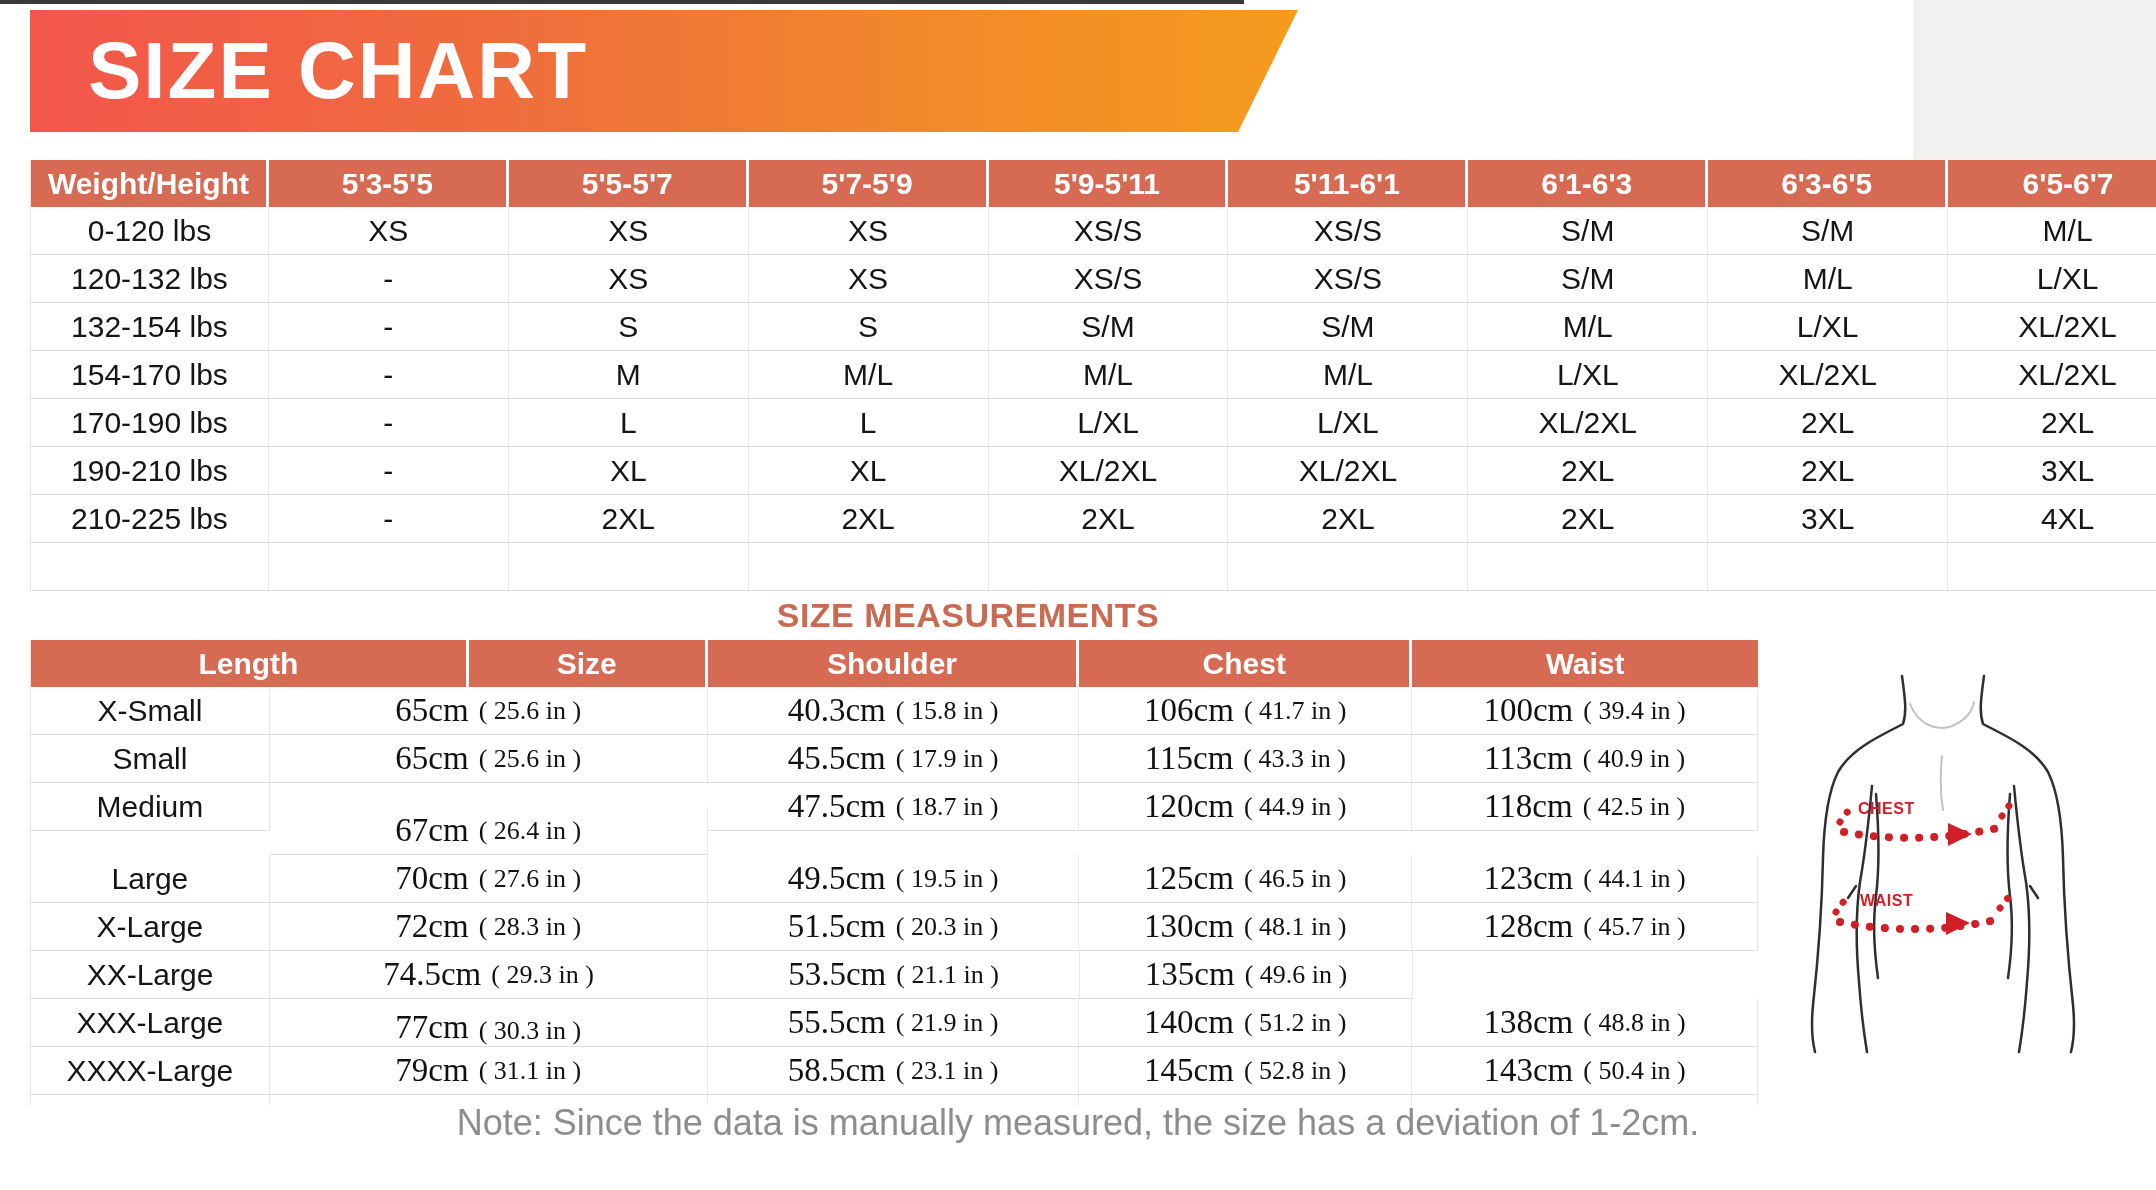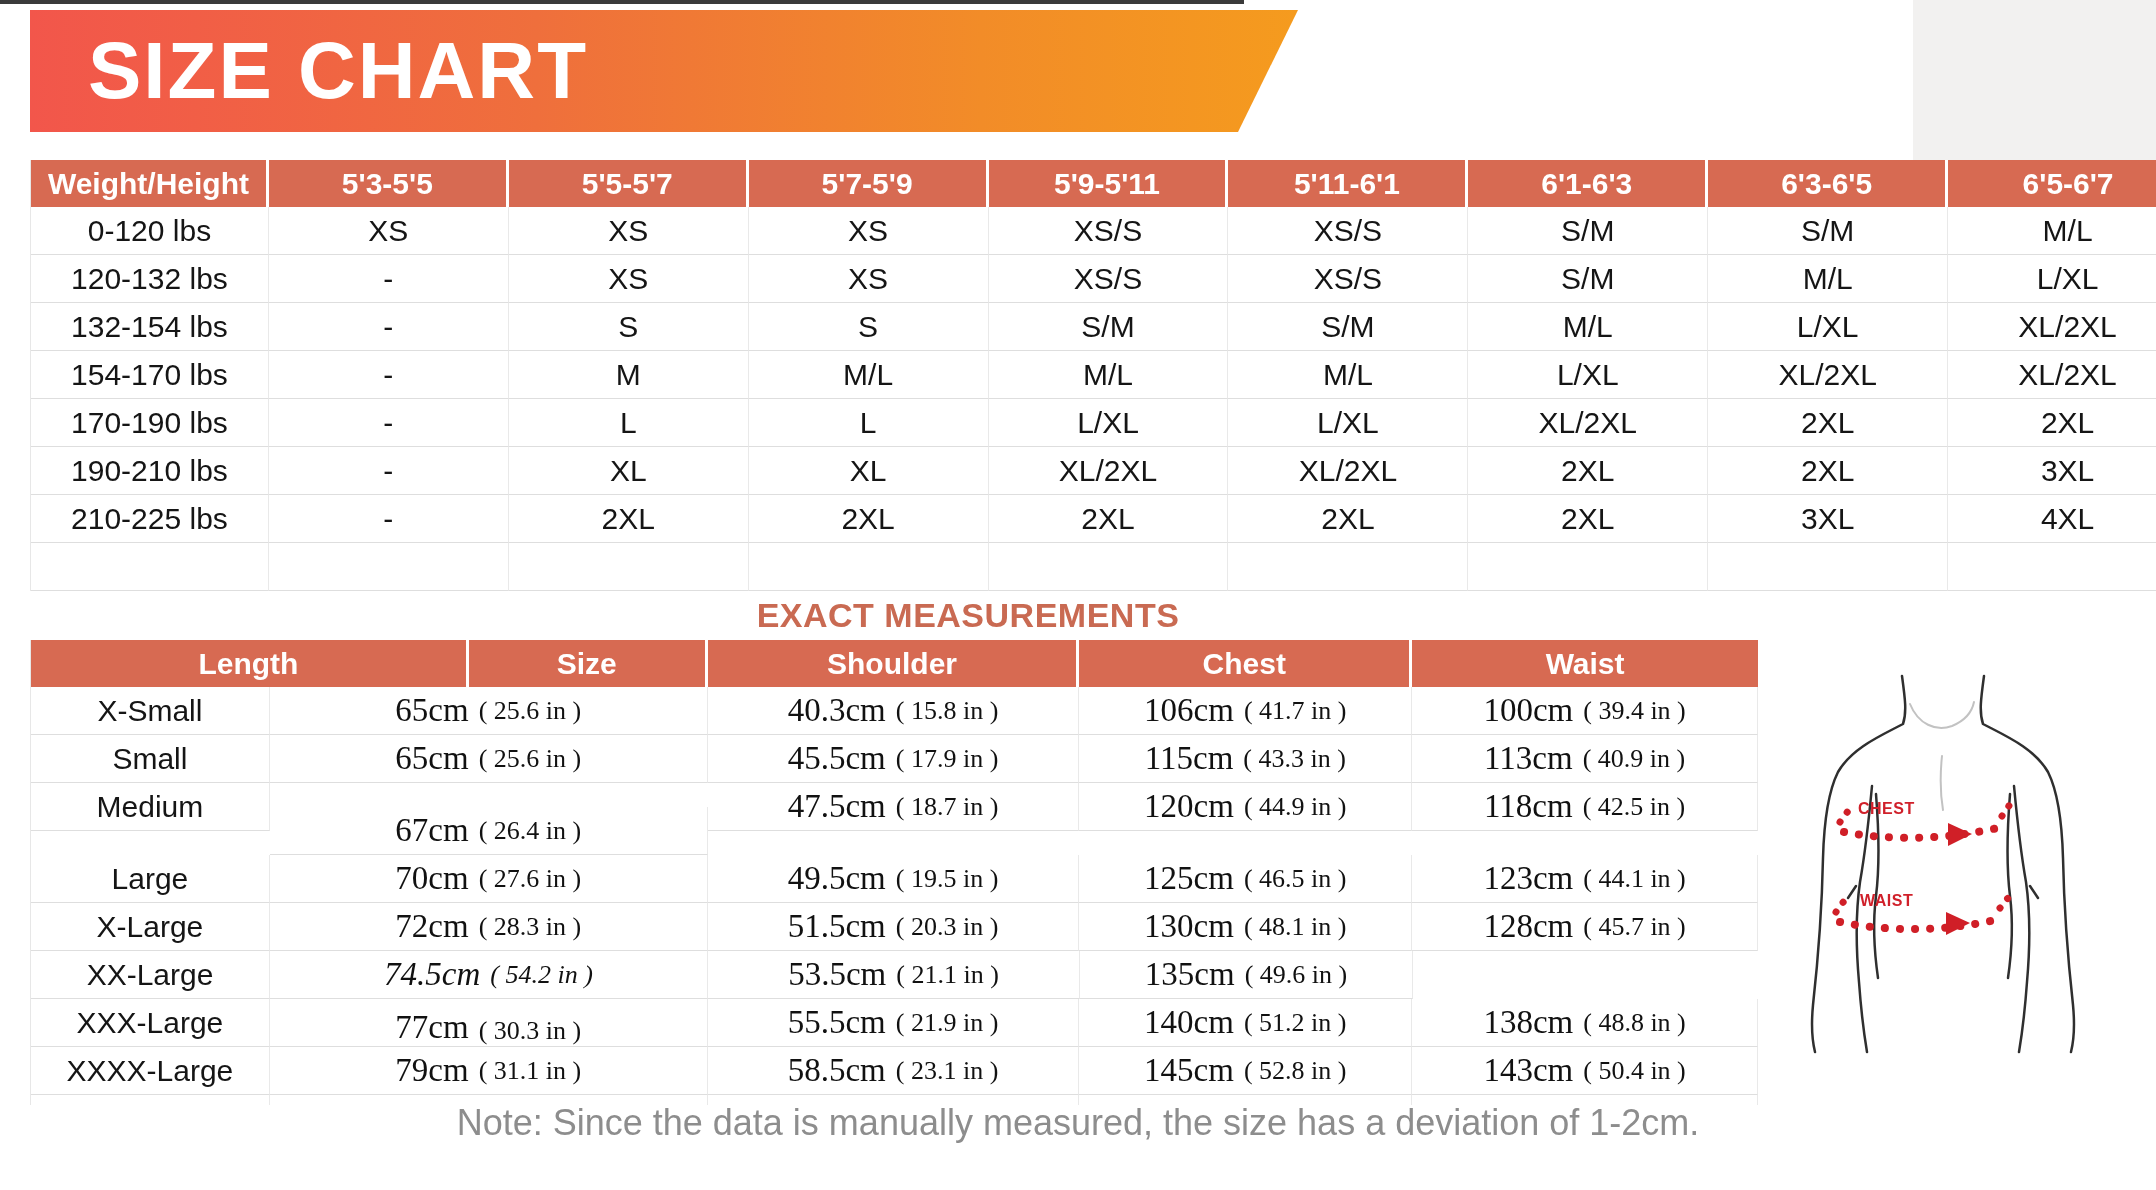--- a/index.html
+++ b/index.html
@@ -183,21 +183,21 @@
           <div class="cell" style="width: 240px;"></div>
           <div class="cell" style="width: 240px;"></div>
           <div class="cell" style="width: 240px;"></div>
           <div class="cell" style="width: 240px;"></div>
           <div class="cell" style="width: 240px;"></div>
           <div class="cell" style="width: 240px;"></div>
         </div>
       </div>
   </div>
 
-  <div class="section-title">EXACT MEASUREMENTS</div>
+  <div class="section-title">SIZE MEASUREMENTS</div>
 
   <div class="table2">
     <div class="t-row">
         <div class="hcell" style="width: 438px;">Length</div>
         <div class="hcell" style="width: 239px;">Size</div>
         <div class="hcell" style="width: 372px;">Shoulder</div>
         <div class="hcell" style="width: 333px;">Chest</div>
         <div class="hcell" style="width: 346px;">Waist</div>
       </div>
     <div>
@@ -291,23 +291,23 @@
             <span class="val-cm">130cm</span>
             <span class="val-in">( 48.1 in )</span>
           </div>
           <div class="cell" style="width: 346px;">
             <span class="val-cm">128cm</span>
             <span class="val-in">( 45.7 in )</span>
           </div>
         </div>
         <div class="t-row">
           <div class="cell" style="width: 239px;">XX-Large</div>
-          <div class="cell" style="width: 438px; font-style: italic;">
+          <div class="cell" style="width: 438px;">
             <span class="val-cm">74.5cm</span>
-            <span class="val-in">( 54.2 in )</span>
+            <span class="val-in">( 29.3 in )</span>
           </div>
           <div class="cell" style="width: 372px;">
             <span class="val-cm">53.5cm</span>
             <span class="val-in">( 21.1 in )</span>
           </div>
           <div class="cell" style="width: 333px;">
             <span class="val-cm">135cm</span>
             <span class="val-in">( 49.6 in )</span>
           </div>
         </div>

